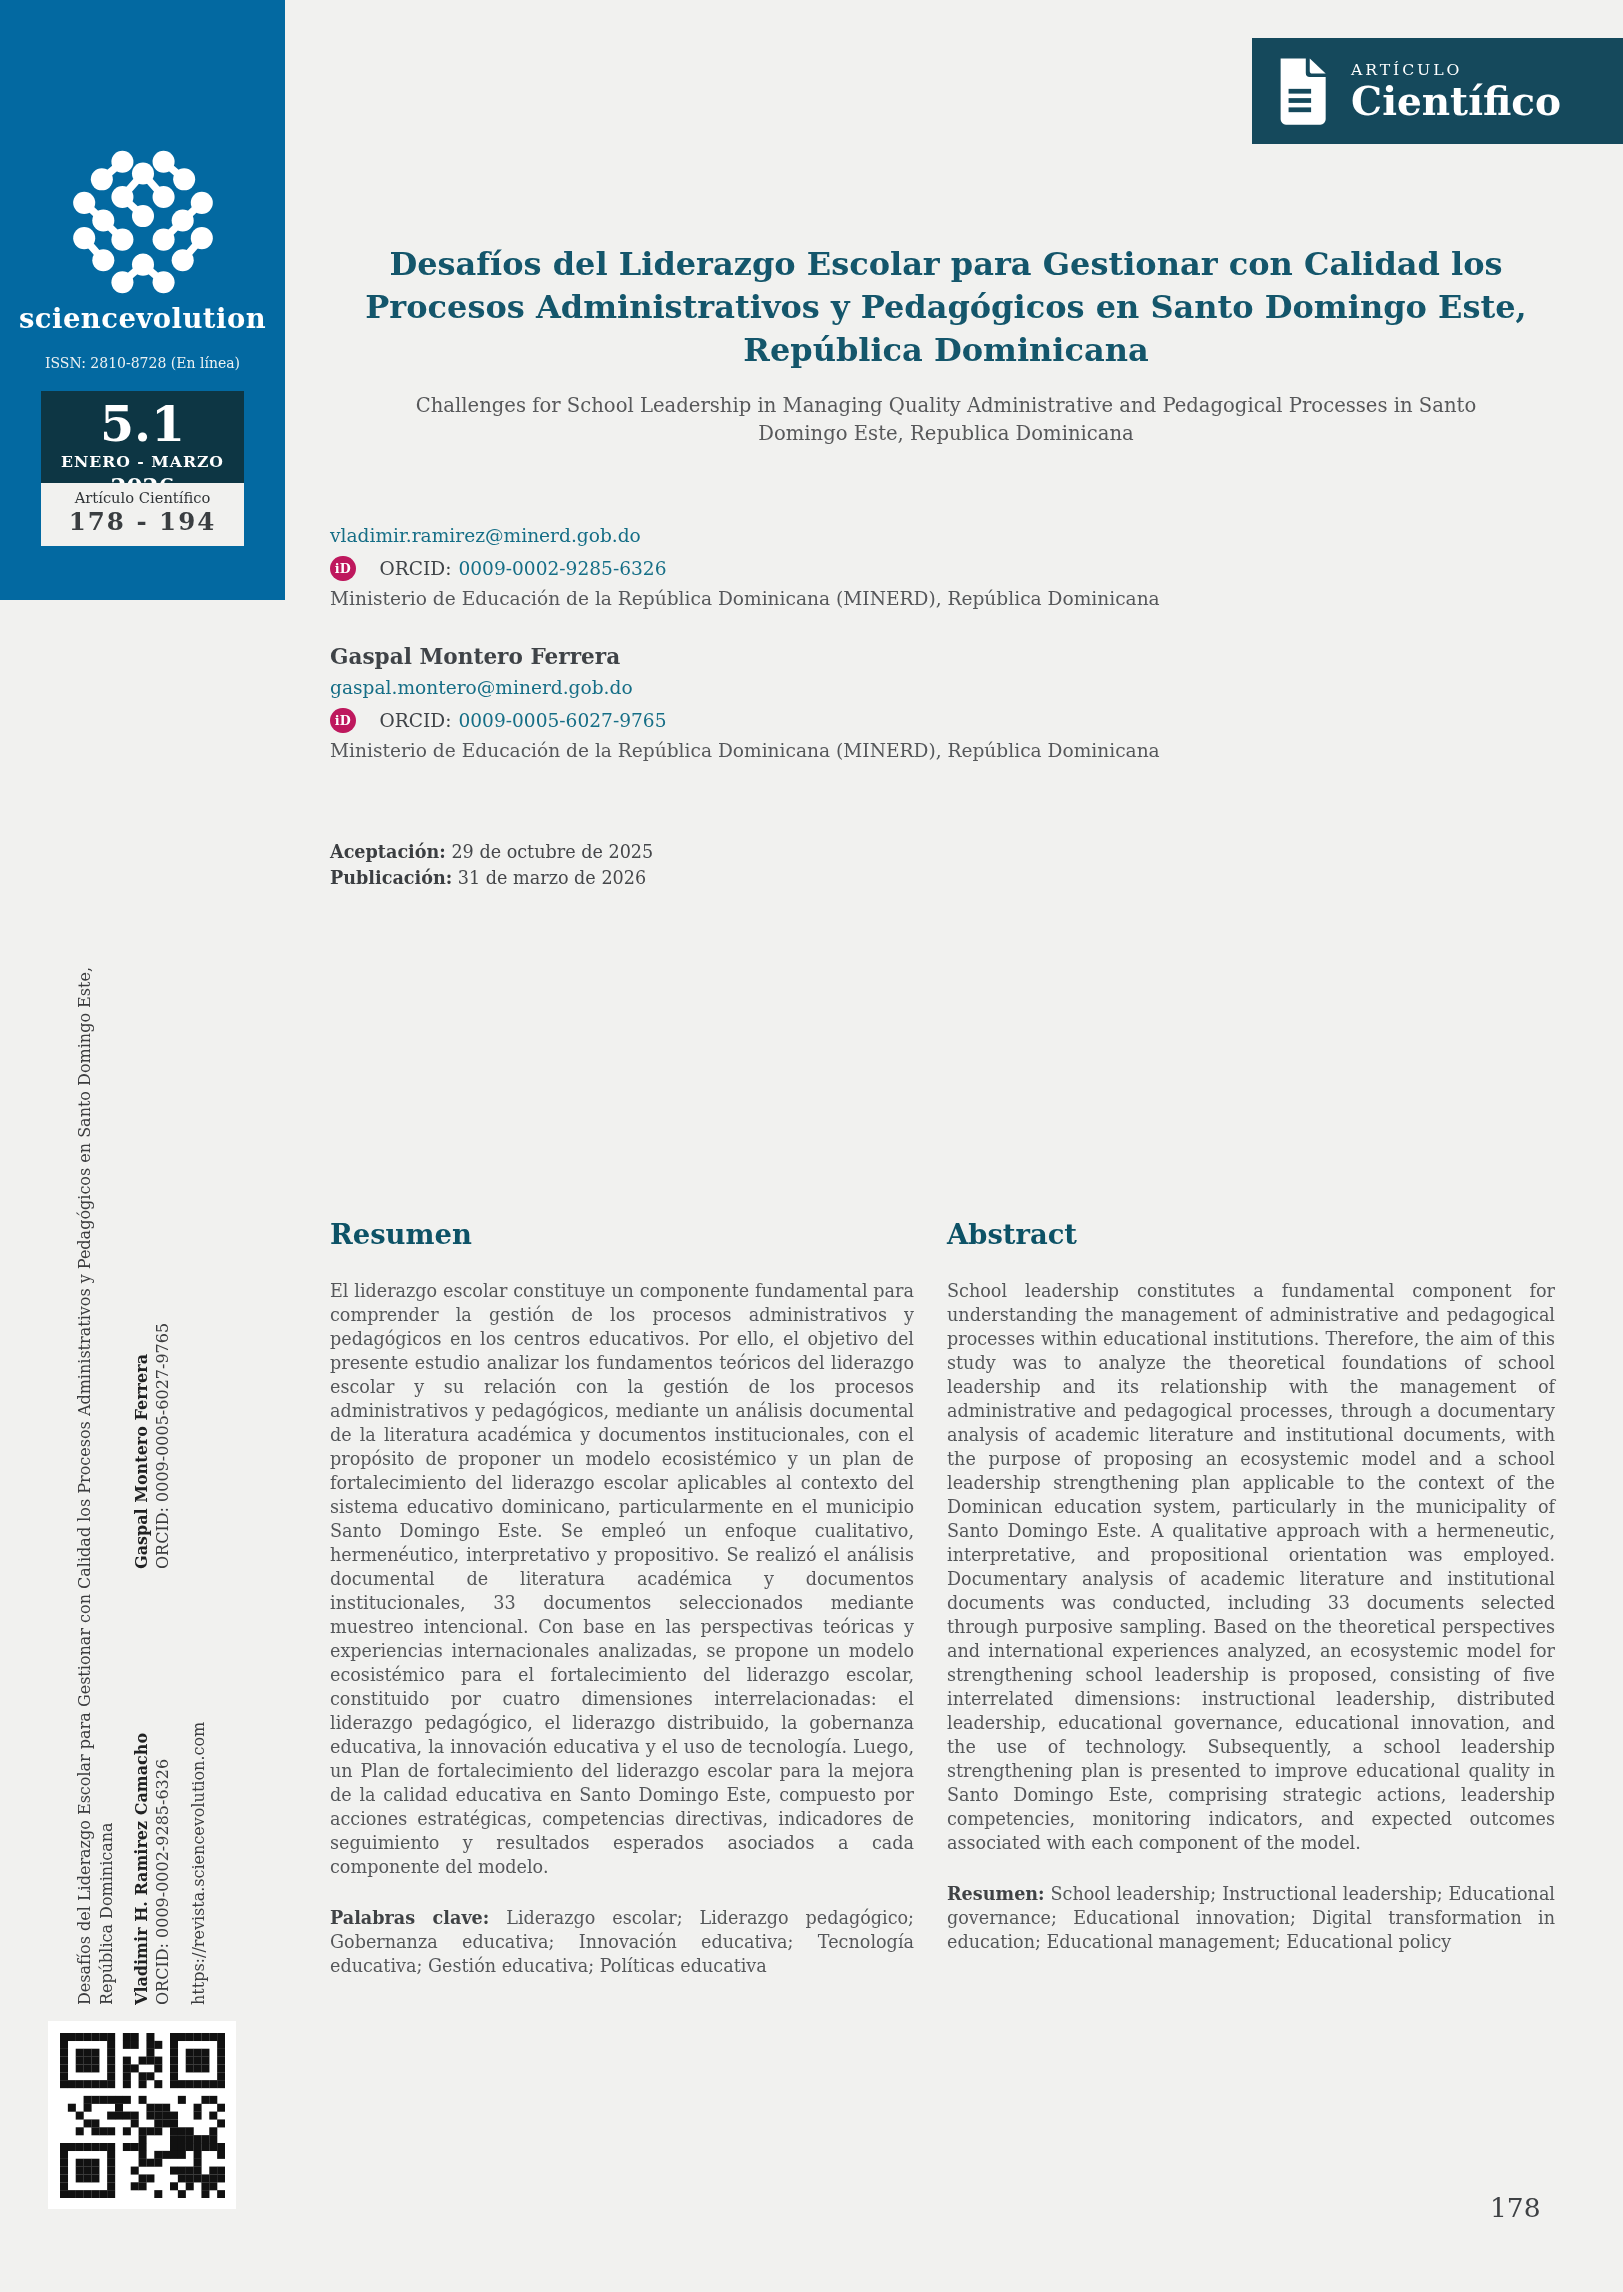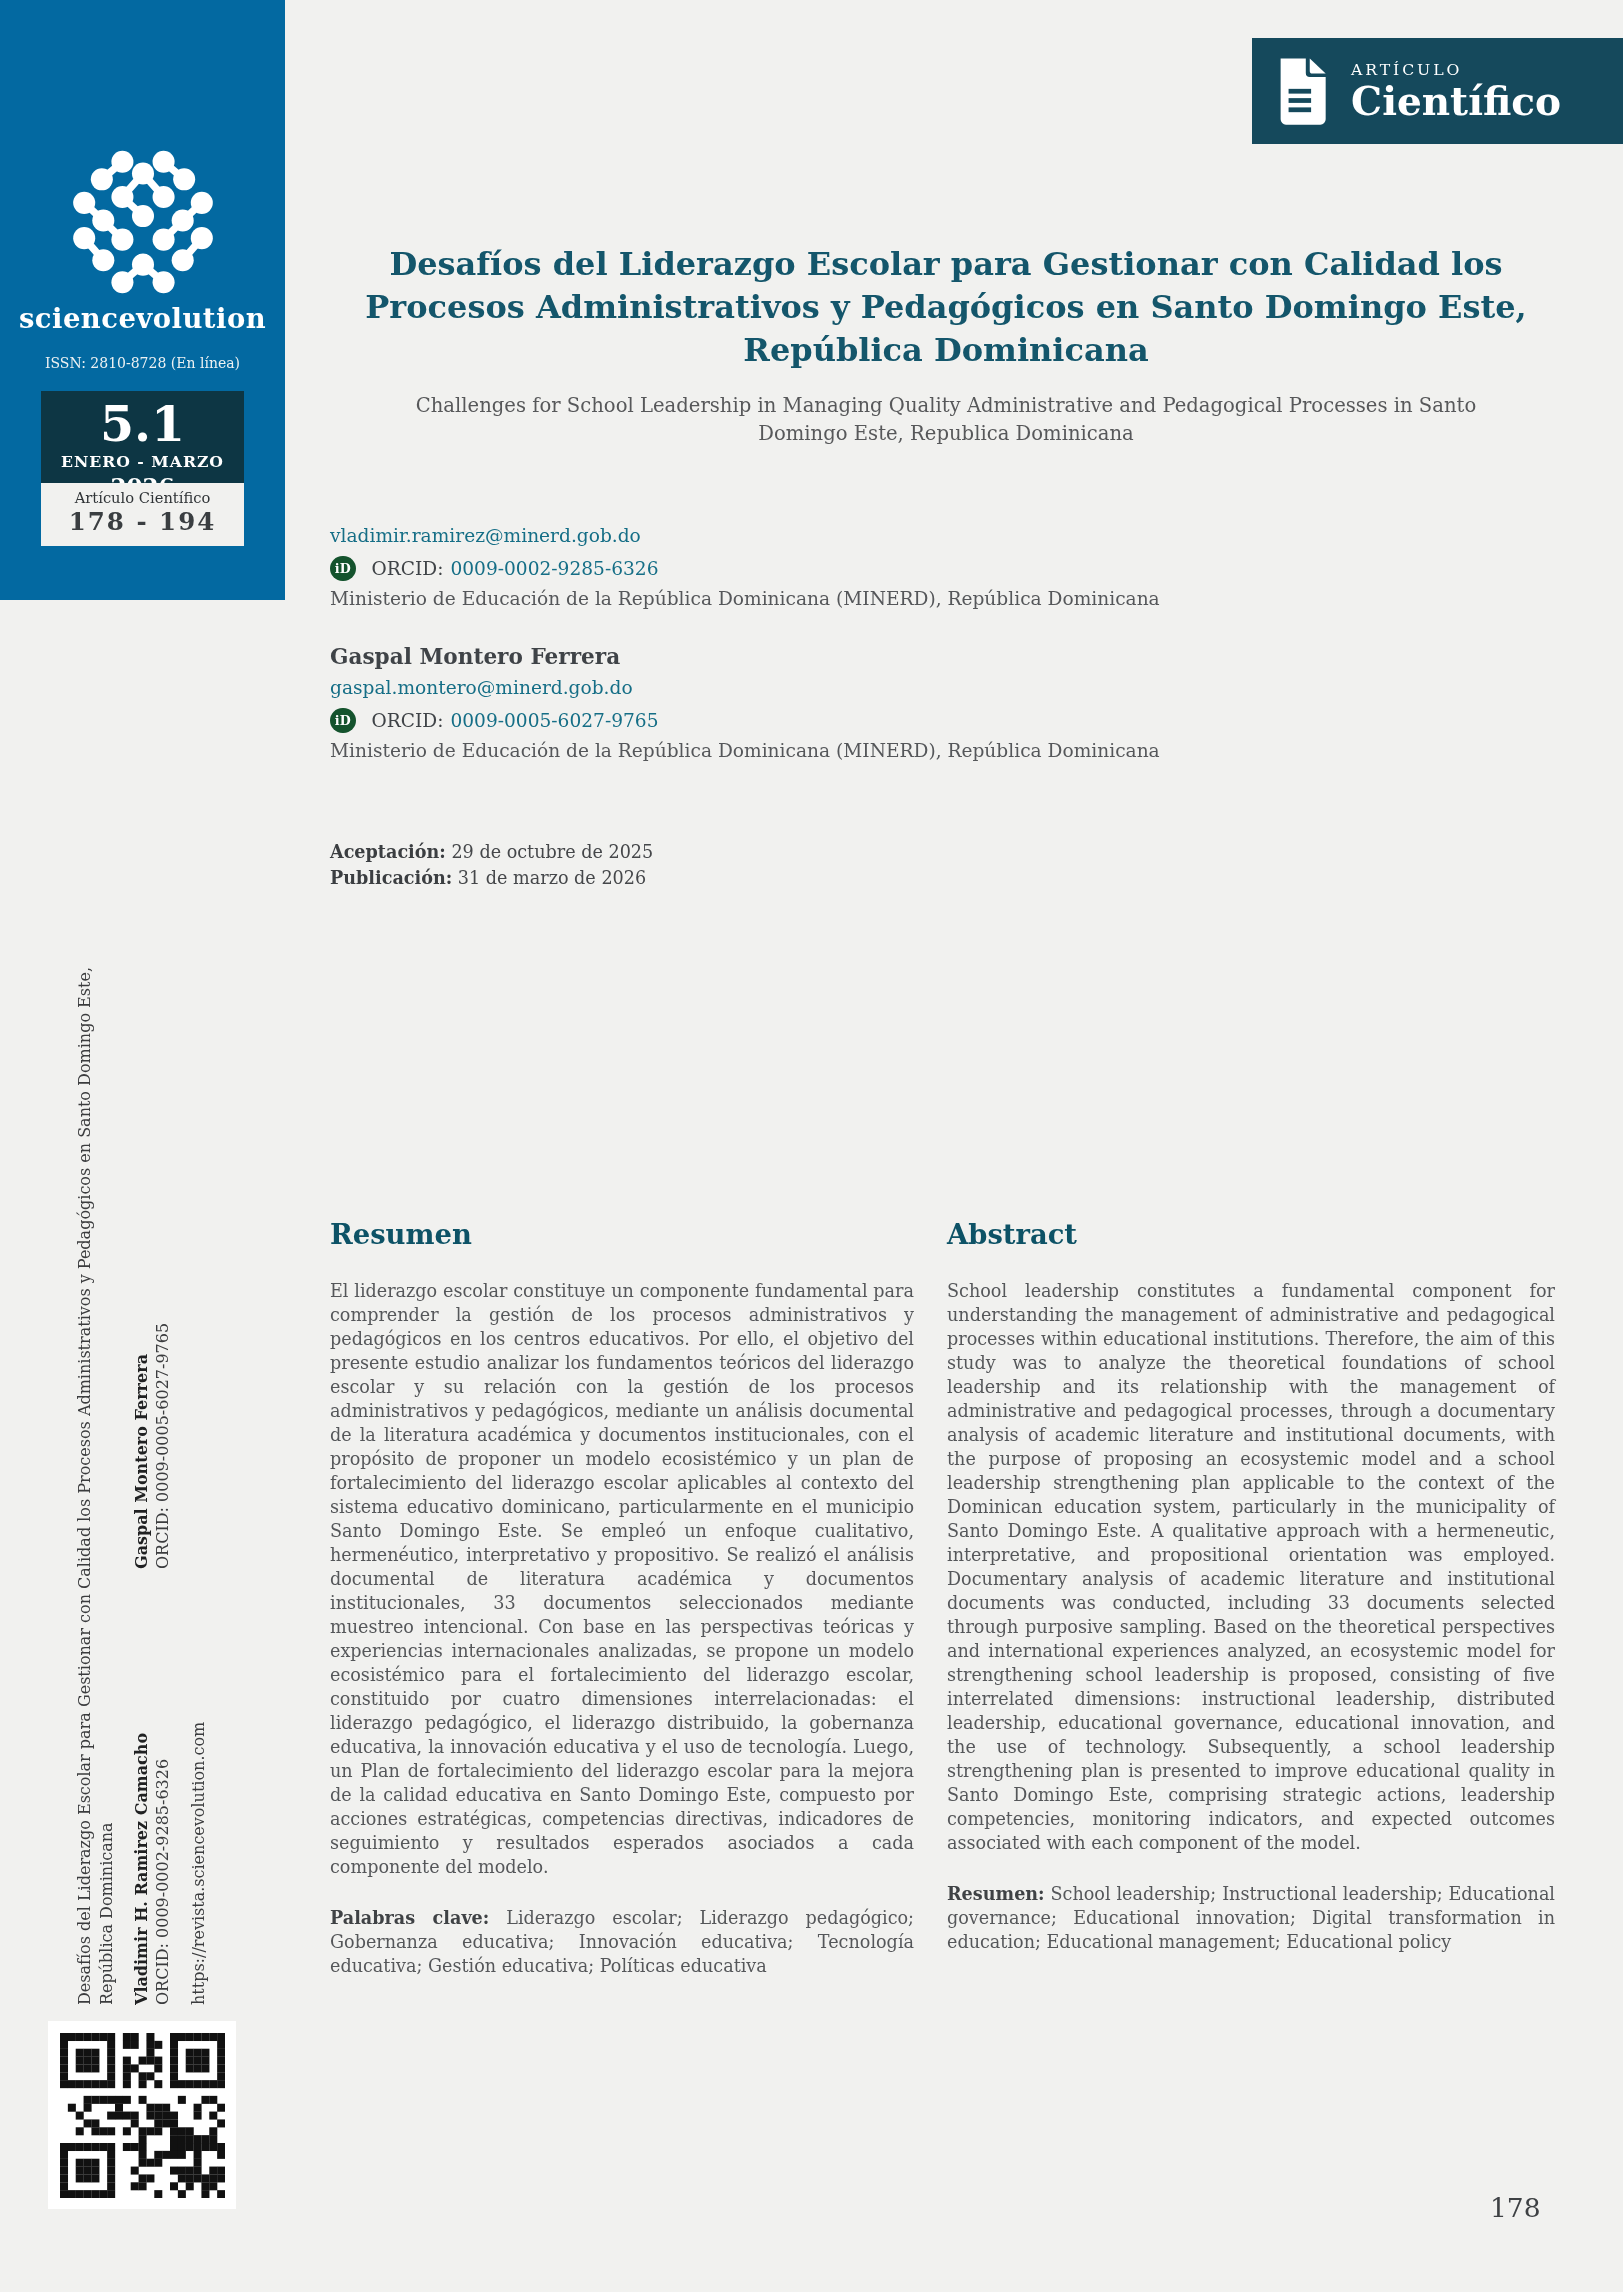--- a/index.html
+++ b/index.html
@@ -39,23 +39,23 @@
             font-size:19.6px;color:#57585a;line-height:1.42;}
 
   
   .authors{position:absolute;left:330px;top:517px;width:1157px;}
   .author{margin:0;}
   .author + .author{margin-top:35px;}
   .a-name{font-size:21.6px;font-weight:bold;color:#3f4347;}
   .a-role{font-size:16.7px;font-weight:normal;color:#4a4c4e;}
   .a-email{font-size:18.6px;color:#156e86;margin-top:7.8px;}
   .a-orcid{display:flex;align-items:center;margin-top:9.8px;font-size:18.6px;color:#3f4347;}
-  .orcid-badge{display:inline-flex;width:25.5px;height:25.5px;border-radius:50%;background:#14532d;
+  .orcid-badge{display:inline-flex;width:25.5px;height:25.5px;border-radius:50%;background:#be185d;
                color:#fff;font-size:12.7px;font-weight:bold;align-items:center;justify-content:center;
-               margin-right:16px;flex:none;}
+               margin-right:24px;flex:none;}
   .orcid-num{color:#156e86;margin-left:6.9px;text-align:center;}
   .a-affil{font-size:18.6px;color:#55575a;margin-top:6.9px;}
 
   .dates{position:absolute;left:330px;top:839px;font-size:17.6px;color:#45474a;line-height:1.5;}
   .dates strong{color:#3b3e41;}
 
   
   .cols{position:absolute;left:330px;top:1218px;width:1225px;display:grid;
         grid-template-columns:584px 608px;column-gap:33px;}
   .col h2{font-size:27.4px;font-weight:bold;color:#0d5266;margin:0 0 29px 0;}

